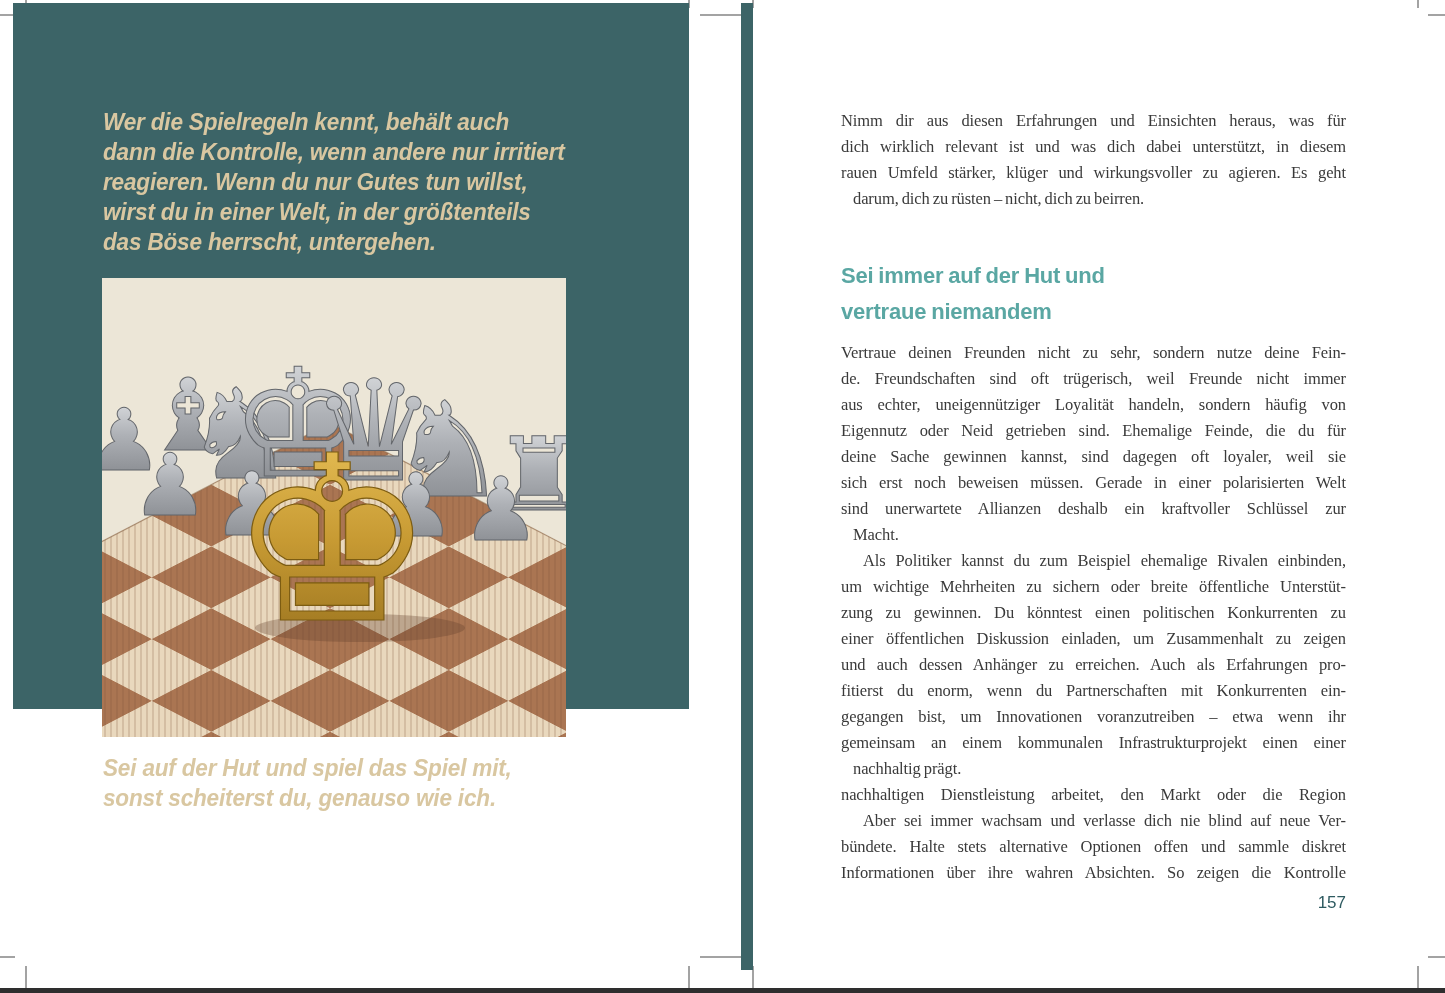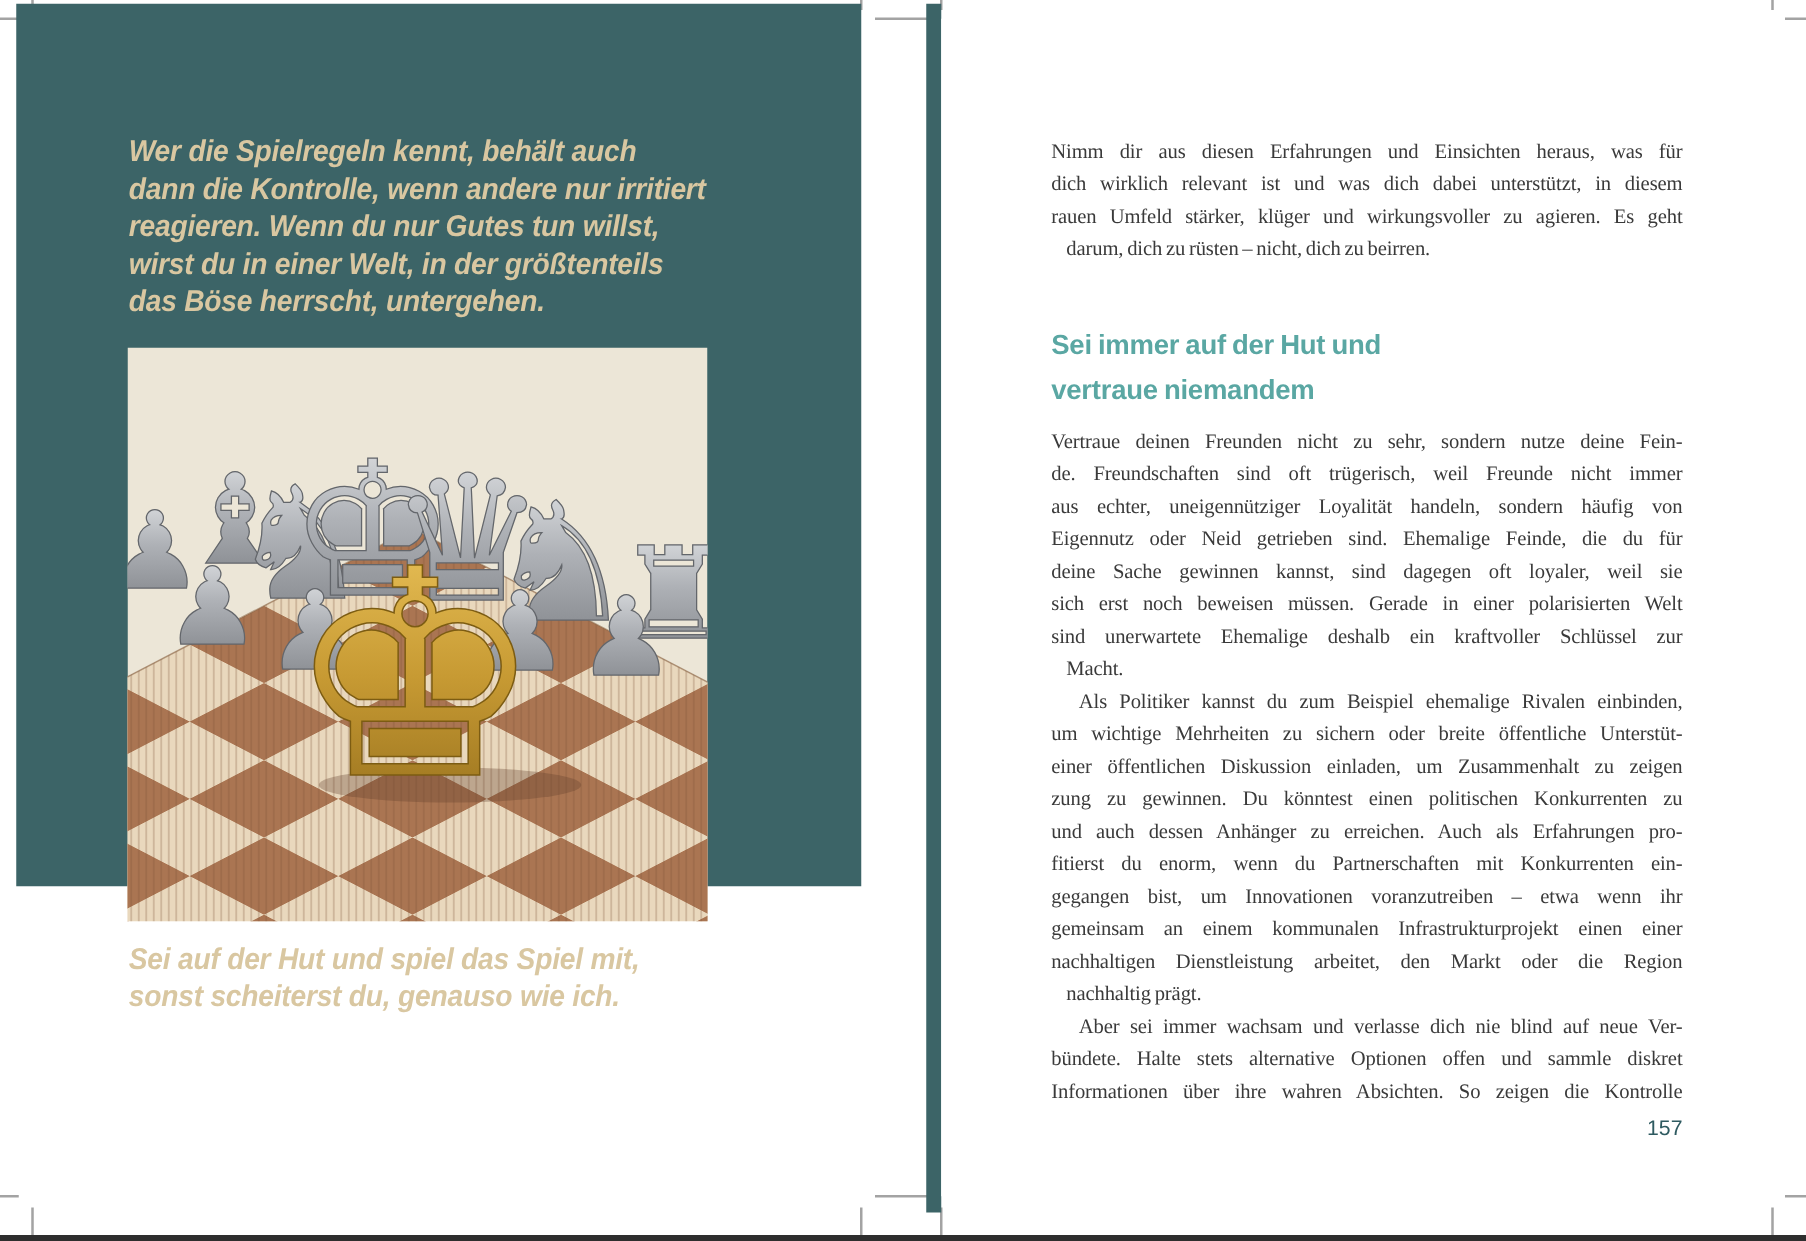--- a/index.html
+++ b/index.html
@@ -145,35 +145,35 @@
           <div class="tline">vertraue niemandem</div>
         </h2>
 
       <div class="para">
           <div class="tline just">Vertraue deinen Freunden nicht zu sehr, sondern nutze deine Fein-</div>
           <div class="tline just">de. Freundschaften sind oft trügerisch, weil Freunde nicht immer</div>
           <div class="tline just">aus echter, uneigennütziger Loyalität handeln, sondern häufig von</div>
           <div class="tline just">Eigennutz oder Neid getrieben sind. Ehemalige Feinde, die du für</div>
           <div class="tline just">deine Sache gewinnen kannst, sind dagegen oft loyaler, weil sie</div>
           <div class="tline just">sich erst noch beweisen müssen. Gerade in einer polarisierten Welt</div>
-          <div class="tline just">sind unerwartete Ehemalige deshalb ein kraftvoller Schlüssel zur</div>
+          <div class="tline just">sind unerwartete Allianzen deshalb ein kraftvoller Schlüssel zur</div>
           <div class="tline just ragged">Macht.</div>
         </div>
 
       <div class="para">
           <div class="tline just indent">Als Politiker kannst du zum Beispiel ehemalige Rivalen einbinden,</div>
           <div class="tline just">um wichtige Mehrheiten zu sichern oder breite öffentliche Unterstüt-</div>
+          <div class="tline just">zung zu gewinnen. Du könntest einen politischen Konkurrenten zu</div>
           <div class="tline just">einer öffentlichen Diskussion einladen, um Zusammenhalt zu zeigen</div>
-          <div class="tline just">zung zu gewinnen. Du könntest einen politischen Konkurrenten zu</div>
           <div class="tline just">und auch dessen Anhänger zu erreichen. Auch als Erfahrungen pro-</div>
           <div class="tline just">fitierst du enorm, wenn du Partnerschaften mit Konkurrenten ein-</div>
           <div class="tline just">gegangen bist, um Innovationen voranzutreiben – etwa wenn ihr</div>
           <div class="tline just">gemeinsam an einem kommunalen Infrastrukturprojekt einen einer</div>
+          <div class="tline just ragged">nachhaltig prägt.</div>
           <div class="tline just">nachhaltigen Dienstleistung arbeitet, den Markt oder die Region</div>
-          <div class="tline just ragged">nachhaltig prägt.</div>
         </div>
 
       <div class="para">
           <div class="tline just indent">Aber sei immer wachsam und verlasse dich nie blind auf neue Ver-</div>
           <div class="tline just">bündete. Halte stets alternative Optionen offen und sammle diskret</div>
           <div class="tline just">Informationen über ihre wahren Absichten. So zeigen die Kontrolle</div>
         </div>
     </div>
 
     <div class="pagenum">157</div>

